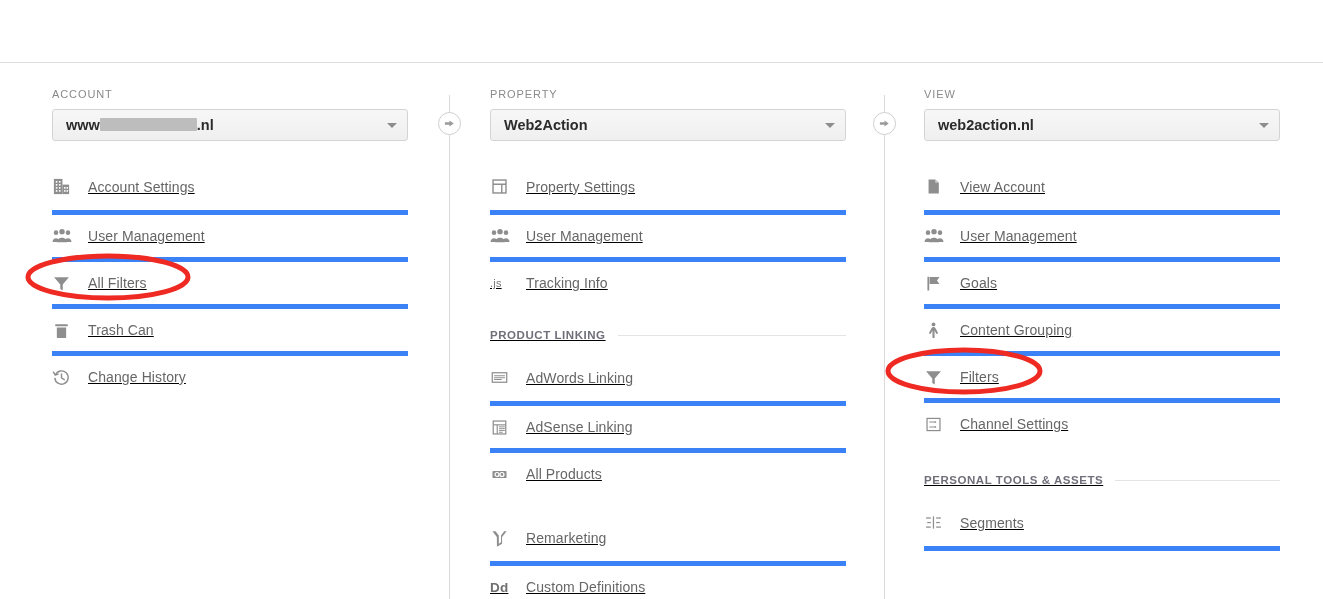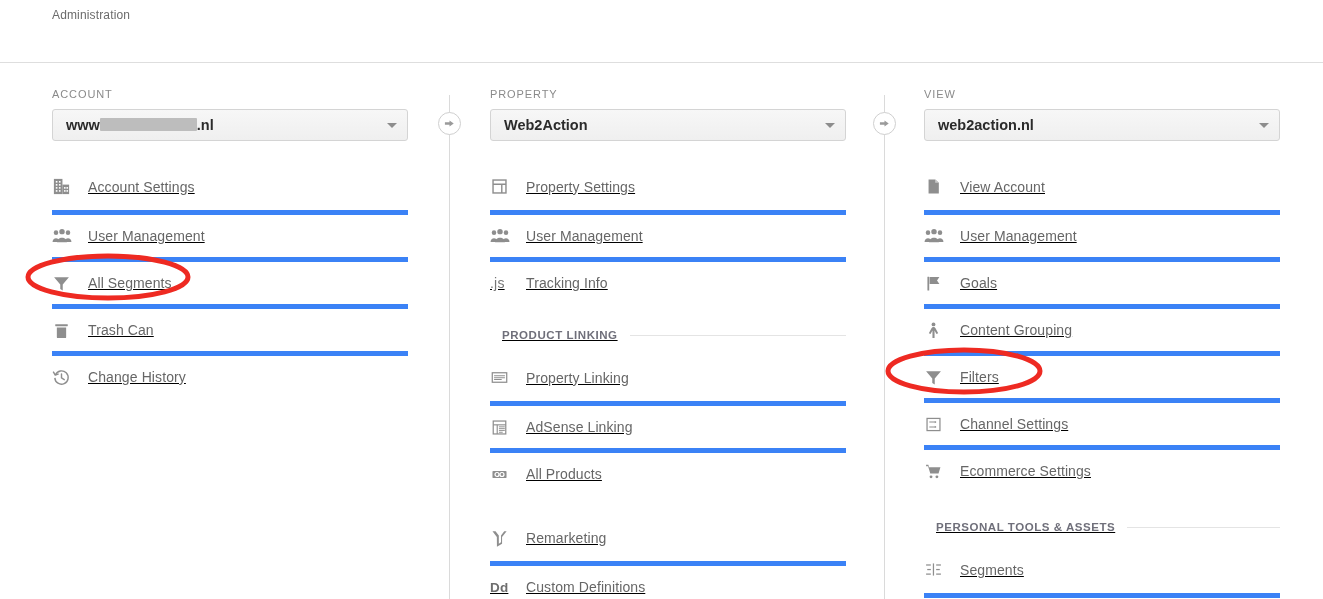--- a/index.html
+++ b/index.html
@@ -128,34 +128,33 @@
     color: #8e8e8e;
   }
   .nav-label {
     font-size: 14px;
     color: #666666;
     letter-spacing: .1px;
     white-space: nowrap;
   }
   .icon-cell svg { display: block; }
   .icon-text {
-    font-size: 14px;
+    font-size: 11px;
     color: #767676;
     font-weight: 400;
     letter-spacing: .2px;
   }
   .icon-text.bold { font-weight: bold; font-size: 13.5px; color: #6e6e6e; }
 
   
   .section-head {
     display: flex;
     align-items: center;
     height: 38px;
     margin-top: 12px;
-    margin-left: 12px;
   }
   .section-head.tight { margin-top: 16px; }
   .section-head-text {
     font-size: 11.5px;
     font-weight: bold;
     letter-spacing: .55px;
     color: #6f6f7a;
     text-transform: uppercase;
     white-space: nowrap;
   }
@@ -202,21 +201,20 @@
   .annot-allfilters { left: 24px;  top: 252px; width: 168px; height: 50px; }
   .annot-filters    { left: 884px; top: 346px; width: 160px; height: 50px; }
 </style>
 </head>
 <body>
 
 <div id="page">
 
   <div class="header">
     <div class="header-inner">
-      <div class="header-eyebrow">Administration</div>
     </div>
   </div>
 
   <div class="cols">
 
     <div class="col col-account">
       <div class="col-label">ACCOUNT</div>
 
       <div class="dropdown">
         <div class="dropdown-text">
@@ -264,21 +262,21 @@
           </span>
           <span class="nav-label">User Management</span>
         </div>
 
         <div class="nav-item">
           <span class="icon-cell">
             <svg width="19" height="19" viewBox="0 0 20 20" fill="#8e8e8e">
               <path d="M2.2 3.4h15.6L11.3 11v6.3l-2.6-1.6V11z"></path>
             </svg>
           </span>
-          <span class="nav-label">All Segments</span>
+          <span class="nav-label">All Filters</span>
         </div>
 
         <div class="nav-item">
           <span class="icon-cell">
             <svg width="19" height="19" viewBox="0 0 20 20" fill="#8e8e8e">
               <rect x="3.4" y="3.4" width="13.2" height="2.1" rx="0.4"></rect>
               <path d="M5.1 6.9h9.8v10.2a.9.9 0 0 1-.9.9H6a.9.9 0 0 1-.9-.9z"></path>
             </svg>
           </span>
           <span class="nav-label">Trash Can</span>
@@ -344,21 +342,21 @@
           <span class="section-head-rule"></span>
         </div>
 
         <div class="nav-item first">
           <span class="icon-cell">
             <svg width="19" height="19" viewBox="0 0 20 20" fill="none" stroke="#8e8e8e" stroke-width="1.3">
               <rect x="2.4" y="5" width="15.2" height="10"></rect>
               <path d="M4.3 8.2h11.4M4.3 10.2h11.4M4.3 12.2h8" stroke-width="1.1"></path>
             </svg>
           </span>
-          <span class="nav-label">Property Linking</span>
+          <span class="nav-label">AdWords Linking</span>
         </div>
 
         <div class="nav-item">
           <span class="icon-cell">
             <svg width="19" height="19" viewBox="0 0 20 20" fill="none" stroke="#8e8e8e" stroke-width="1.3">
               <rect x="3.4" y="3.2" width="13.2" height="13.6"></rect>
               <path d="M3.4 7.2h13.2" stroke-width="1.2"></path>
               <path d="M7.6 7.2v9.6" stroke-width="1.2"></path>
               <path d="M9.4 9.3h6.2M9.4 11.2h6.2M9.4 13.1h6.2M9.4 15h4" stroke-width="1"></path>
             </svg>
@@ -467,30 +465,20 @@
               <rect x="3.2" y="3.6" width="13.6" height="12.8"></rect>
               <g stroke-width="1.2">
                 <path d="M5.6 7.4h6.6M5.6 12.6h6.6"></path>
               </g>
               <path d="M11.4 6.2l1.8 1.2-1.8 1.2M11.4 11.4l1.8 1.2-1.8 1.2" fill="#8e8e8e" stroke="none"></path>
             </svg>
           </span>
           <span class="nav-label">Channel Settings</span>
         </div>
 
-        <div class="nav-item">
-          <span class="icon-cell">
-            <svg width="19" height="19" viewBox="0 0 20 20" fill="#8e8e8e">
-              <path d="M2.2 3h2.4l.7 2.6h12l-2 6.4H6.6L4.3 4.4H2.2z"></path>
-              <circle cx="7.4" cy="15.6" r="1.5"></circle>
-                <circle cx="13.6" cy="15.6" r="1.5"></circle>
-            </svg>
-          </span>
-          <span class="nav-label">Ecommerce Settings</span>
-        </div>
 
         <div class="section-head tight">
           <span class="section-head-text">PERSONAL TOOLS &amp; ASSETS</span>
           <span class="section-head-rule"></span>
         </div>
 
         <div class="nav-item first">
           <span class="icon-cell">
             <svg width="19" height="19" viewBox="0 0 20 20" fill="#8e8e8e">
               <g>

